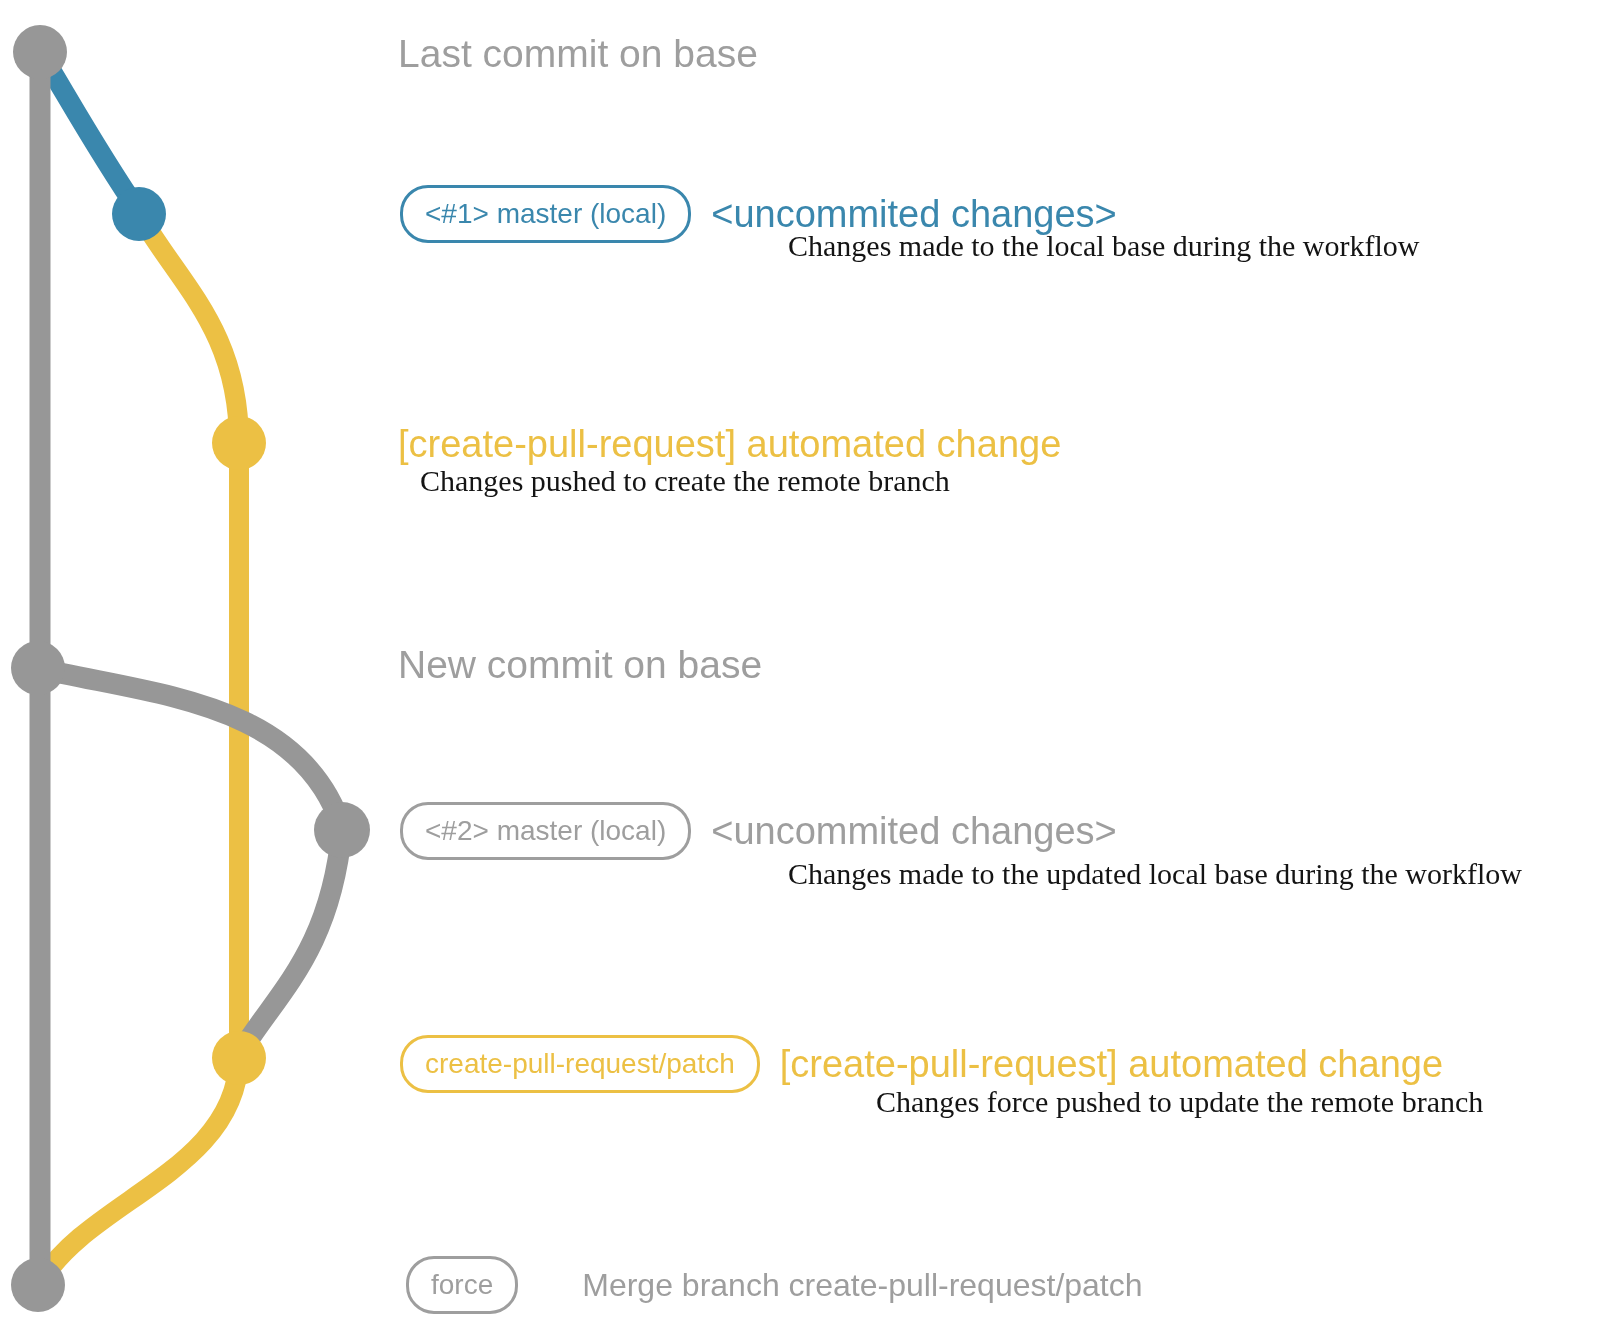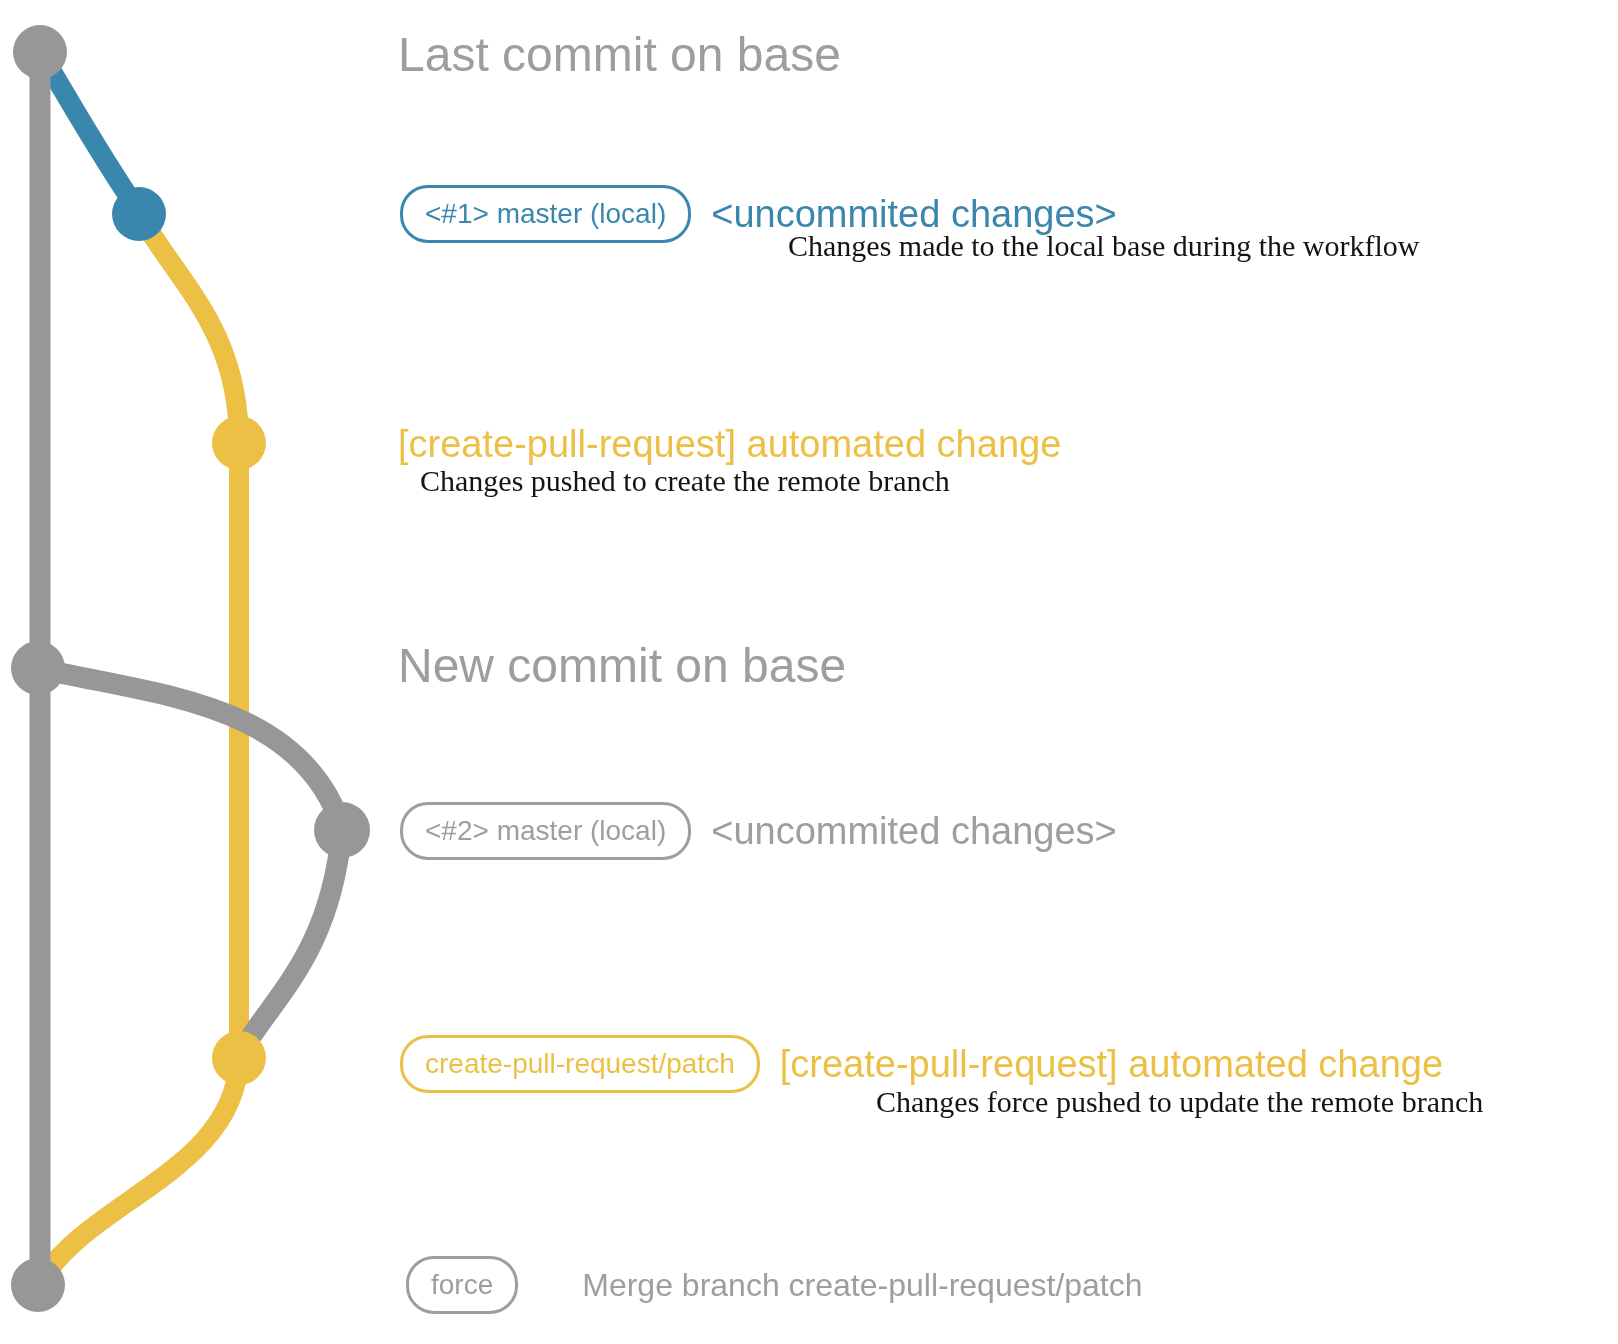--- a/index.html
+++ b/index.html
@@ -29,21 +29,21 @@
   .line-gray   { stroke: var(--gray);   stroke-width: 21px; }
   .line-blue   { stroke: var(--blue);   stroke-width: 20px; }
   .line-yellow { stroke: var(--yellow); stroke-width: 20px; }
   .dot-gray    { fill: var(--gray); }
   .dot-blue    { fill: var(--blue); }
   .dot-yellow  { fill: var(--yellow); }
 
   .row-label {
     position: absolute;
     transform: translateY(-50%);
-    font-size: 48px;
+    font-size: 39px;
     color: var(--gray_text);
     white-space: nowrap;
   }
   .annotation-row {
     position: absolute;
     transform: translateY(-50%);
     display: flex;
     align-items: center;
     gap: 20px;
     white-space: nowrap;
@@ -113,20 +113,21 @@
     <span class="msg msg-yellow">[create-pull-request] automated change</span>
   </div>
   <div class="desc" style="left:420px; top:481px;">Changes pushed to create the remote branch</div>
 
   <div class="row-label" style="left:398px; top:665px;">New commit on base</div>
 
   <div class="annotation-row" style="left:400px; top:831px;">
     <span class="badge badge-gray">&lt;#2&gt; master (local)</span>
     <span class="msg msg-gray">&lt;uncommited changes&gt;</span>
   </div>
+  <div class="desc" style="left:788px; top:874px;">Changes made to the updated local base during the workflow</div>
 
   <div class="annotation-row" style="left:400px; top:1064px;justify-content:center;">
     <span class="badge badge-yellow">create-pull-request/patch</span>
     <span class="msg msg-yellow">[create-pull-request] automated change</span>
   </div>
   <div class="desc" style="left:876px; top:1102px;">Changes force pushed to update the remote branch</div>
 
   <div class="annotation-row" style="left:406px; top:1285px;">
     <span class="badge badge-gray">force</span>
     <span class="msg msg-gray msg-lg">Merge branch create-pull-request/patch</span>

